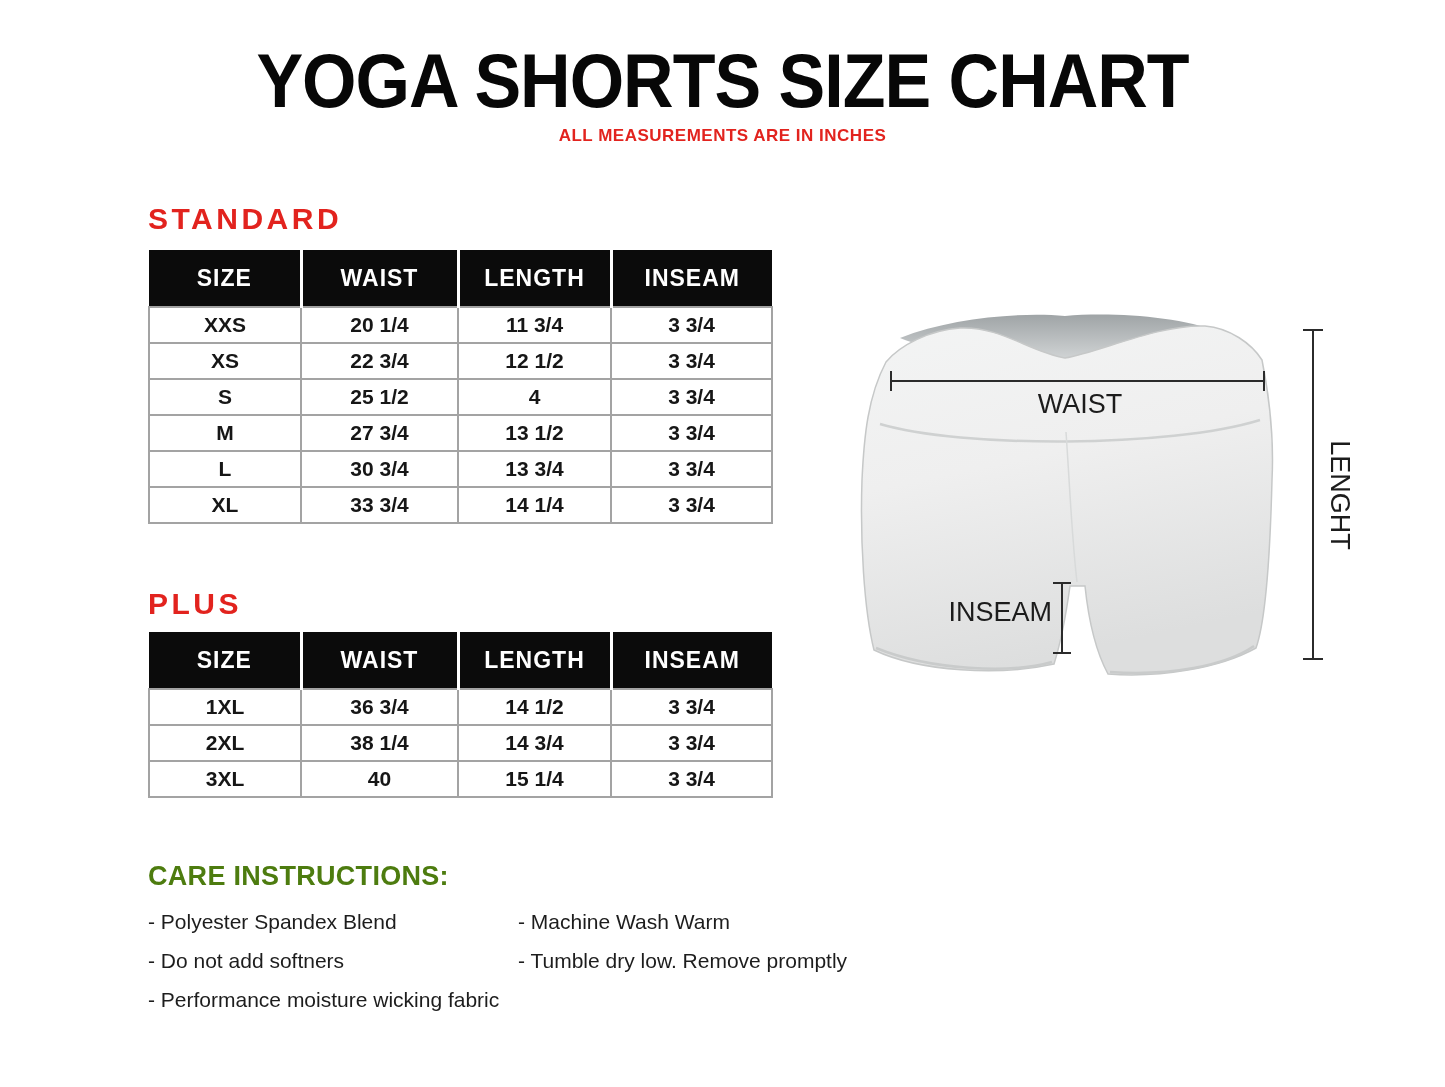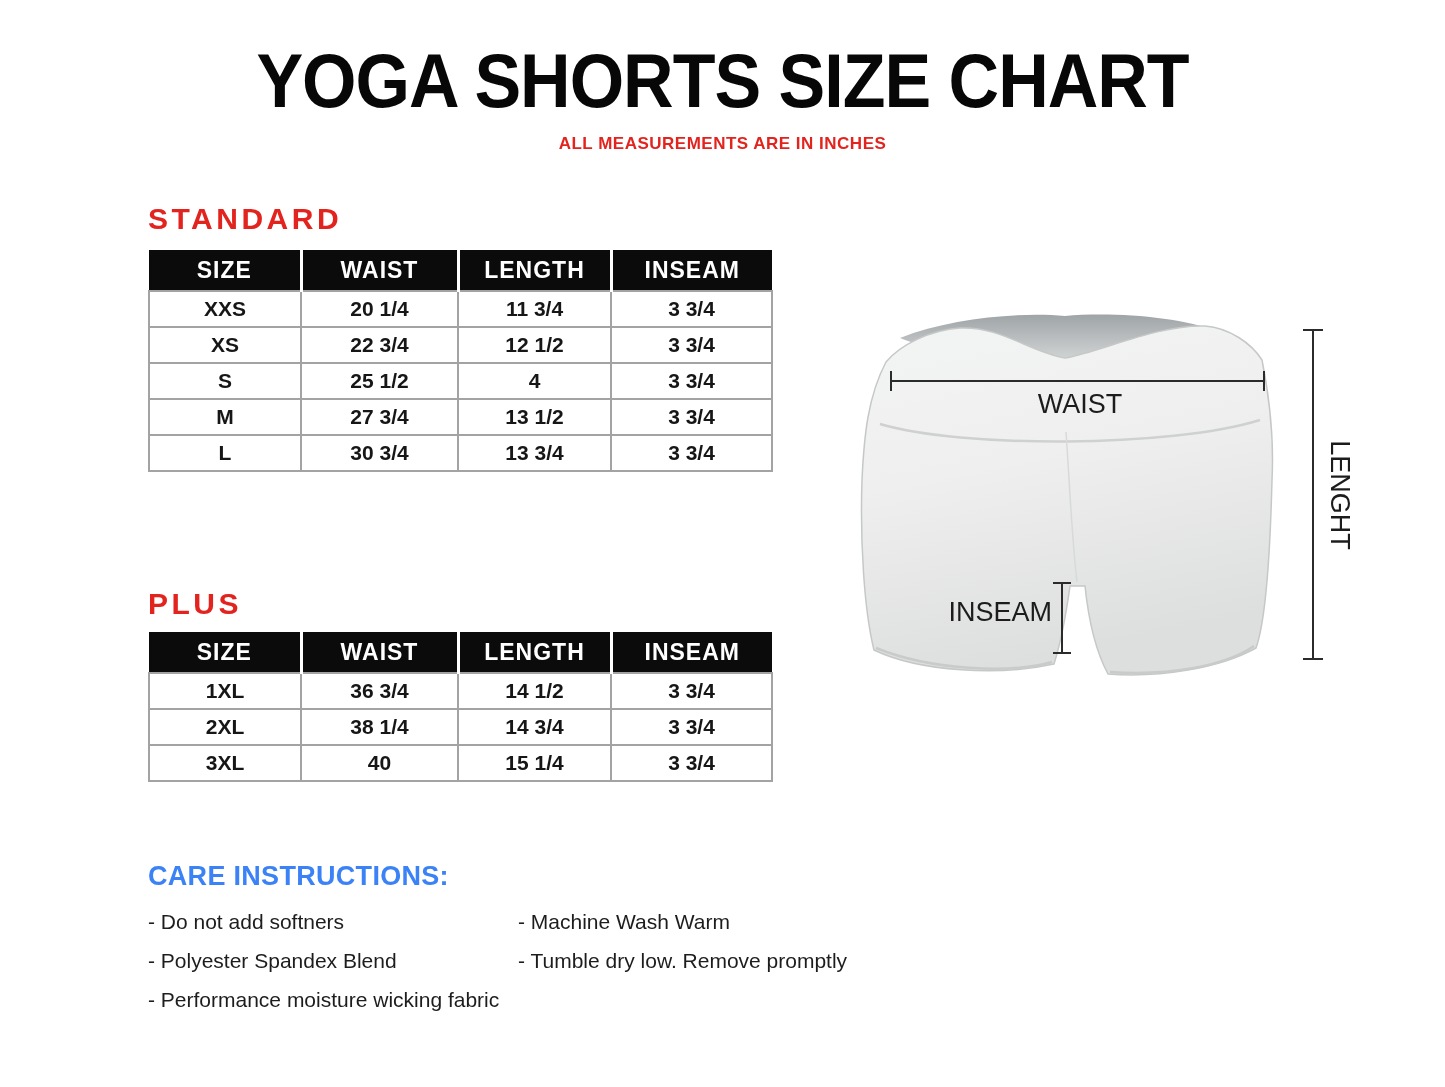--- a/index.html
+++ b/index.html
@@ -11,47 +11,47 @@
   body{
     width:1445px;height:1087px;position:relative;background:#ffffff;
     font-family:"Liberation Sans", sans-serif;color:#111;overflow:hidden;
   }
   .title{
     position:absolute;top:38px;left:0;width:100%;text-align:center;
     font-size:70px;font-weight:900;letter-spacing:-1px;color:#070707;
     transform:scaleY(1.08);transform-origin:top center;white-space:nowrap;
   }
   .subtitle{
-    position:absolute;top:134px;left:0;width:100%;text-align:center;
+    position:absolute;top:126px;left:0;width:100%;text-align:center;
     font-size:17px;font-weight:700;letter-spacing:.5px;color:var(--red);
   }
   .section-label{
     position:absolute;left:148px;font-size:30px;font-weight:800;
     letter-spacing:3.5px;color:var(--red);white-space:nowrap;text-align:right;
   }
   #standard-label{top:202px;}
   #plus-label{top:587px;}
   table.size{
     position:absolute;left:148px;width:623px;border-collapse:collapse;
     table-layout:fixed;text-align:center;
   }
   #standard-table{top:250px;}
   #plus-table{top:632px;}
   table.size th{
     background:var(--ink);color:#fff;height:40px;font-size:23px;font-weight:700;
-    letter-spacing:1px;border-left:3px solid #ffffff;padding:0;
+    letter-spacing:1px;border-left:3px solid #ffffff;padding:8px;
   }
   table.size th:first-child{border-left:none;}
   table.size td{
     height:34px;font-size:21px;font-weight:700;color:#161616;
     border:2px solid var(--border);padding:0;background:#fff;margin-top:20px;
   }
   .care-heading{
     position:absolute;left:148px;top:861px;font-size:27px;font-weight:800;
-    color:#3b82f6;letter-spacing:.3px;white-space:nowrap;
+    color:#4d7c0f;letter-spacing:.3px;white-space:nowrap;
   }
   .care-col{position:absolute;top:911px;font-size:21px;color:#1d1d1d;}
   .care-col .item{height:21px;line-height:21px;margin-bottom:18px;white-space:nowrap;}
   #care-left{left:148px;}
   #care-right{left:518px;}
   #figure{position:absolute;left:850px;top:295px;width:520px;height:420px;}
   .meas-label{fill:#1c1c1c;font-family:"Liberation Sans",sans-serif;}
 </style>
 </head>
 <body>
@@ -99,20 +99,26 @@
         <td>27 3/4</td>
         <td>13 1/2</td>
         <td>3 3/4</td>
       </tr>
       <tr>
         <td>L</td>
         <td>30 3/4</td>
         <td>13 3/4</td>
         <td>3 3/4</td>
       </tr>
+      <tr>
+        <td>XL</td>
+        <td>33 3/4</td>
+        <td>14 1/4</td>
+        <td>3 3/4</td>
+      </tr>
     </tbody>
   </table>
 
 <div id="plus-label" class="section-label">PLUS</div>
 <table id="plus-table" class="size">
   <colgroup>
       <col style="width:152px">
       <col style="width:157px">
       <col style="width:153px">
       <col style="width:161px">
@@ -142,22 +148,22 @@
         <td>3XL</td>
         <td>40</td>
         <td>15 1/4</td>
         <td>3 3/4</td>
       </tr>
     </tbody>
   </table>
 
 <div class="care-heading">CARE INSTRUCTIONS:</div>
 <div id="care-left" class="care-col">
+    <div class="item">- Polyester Spandex Blend</div>
     <div class="item">- Do not add softners</div>
-    <div class="item">- Polyester Spandex Blend</div>
     <div class="item">- Performance moisture wicking fabric</div>
   </div>
 <div id="care-right" class="care-col">
     <div class="item">- Machine Wash Warm</div>
     <div class="item">- Tumble dry low. Remove promptly</div>
   </div>
 
 <svg id="figure" viewBox="850 295 520 420" xmlns="http://www.w3.org/2000/svg">
   <defs>
     <linearGradient id="bandGrad" x1="0" y1="0" x2="0" y2="1">

